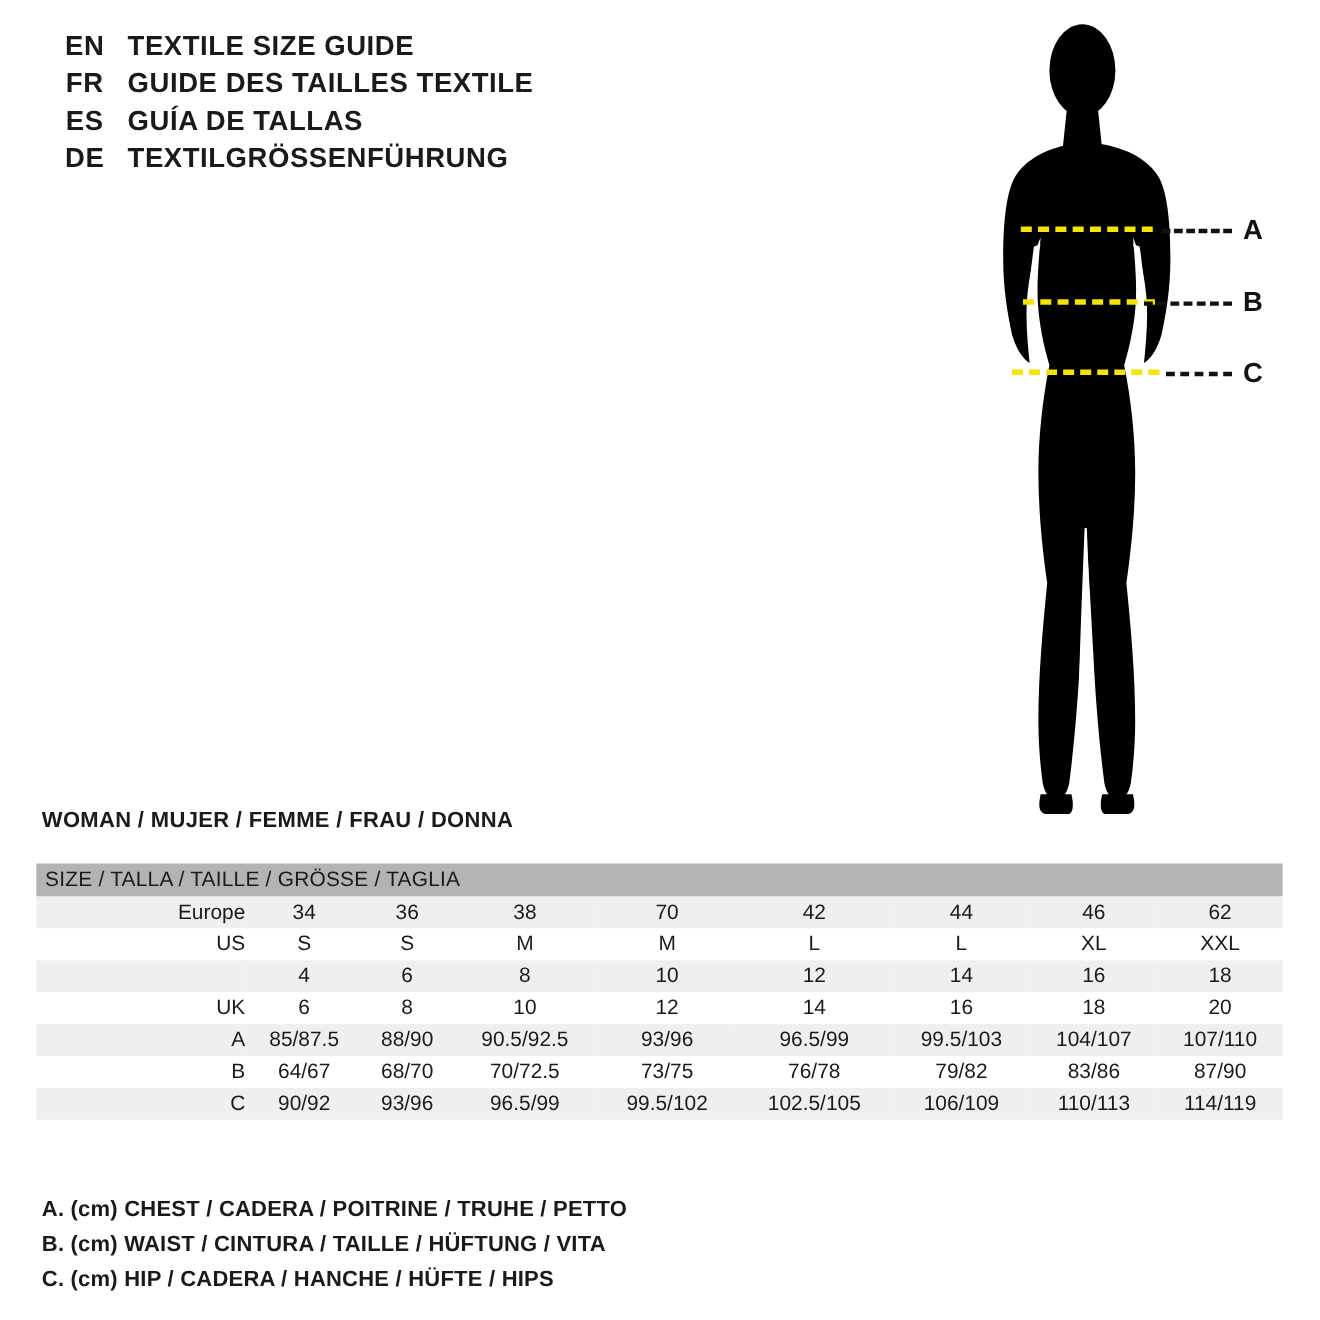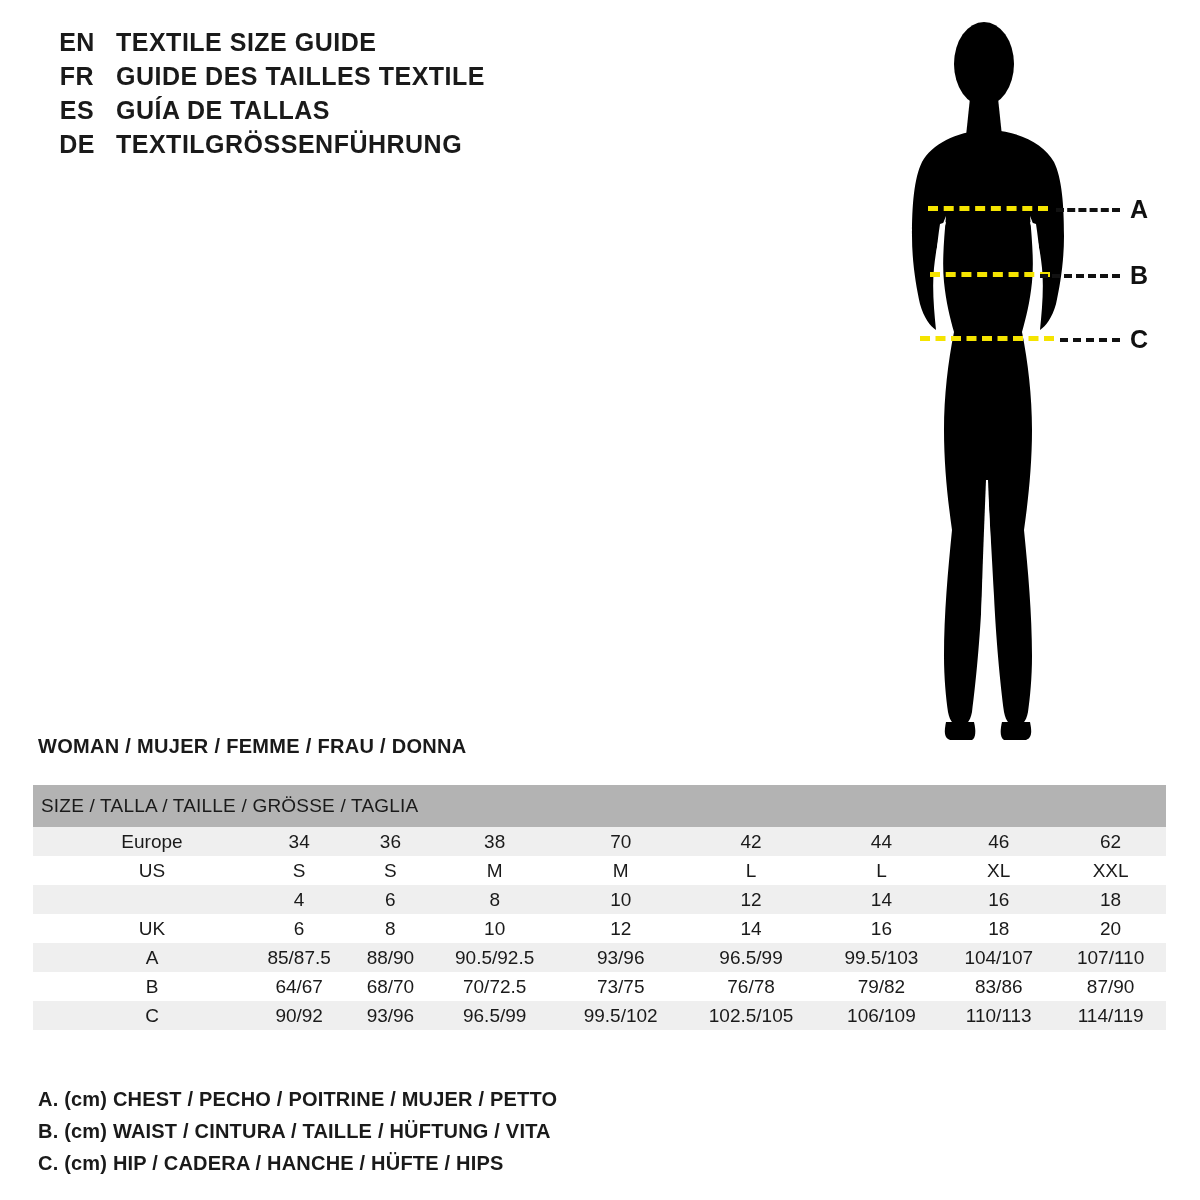--- a/index.html
+++ b/index.html
@@ -101,26 +101,26 @@
     font-weight: normal;
     text-align: center;
     vertical-align: middle;
     white-space: nowrap;
   }
   table.size-table thead th {
     background: #b3b3b3;
     text-align: left;
     padding-left: 8px;
     font-size: 19px;
-    height: 42px;
+    height: 30px;
     letter-spacing: 0.2px;
   }
   table.size-table td.rowhead {
-    text-align: center;
-    padding-left: 24px;
+    text-align: right;
+    padding-left: 0;
     width: 190px;
   }
   table.size-table tbody tr:nth-child(odd) {
     background: #efefef;
   }
   table.size-table tbody tr:nth-child(even) {
     background: #ffffff;
   }
 
   
@@ -313,16 +313,16 @@
         <td>102.5/105</td>
         <td>106/109</td>
         <td>110/113</td>
         <td>114/119</td>
       </tr>
     </tbody>
   </table>
 </div>
 
 <div class="legend">
-  <div class="legend-line">A. (cm) CHEST / PECHO / POITRINE / MUJER / PETTO</div>
+  <div class="legend-line">A. (cm) CHEST / CADERA / POITRINE / TRUHE / PETTO</div>
   <div class="legend-line">B. (cm) WAIST / CINTURA / TAILLE / HÜFTUNG / VITA</div>
   <div class="legend-line">C. (cm) HIP / CADERA / HANCHE / HÜFTE / HIPS</div>
 </div>
 
 </body></html>

